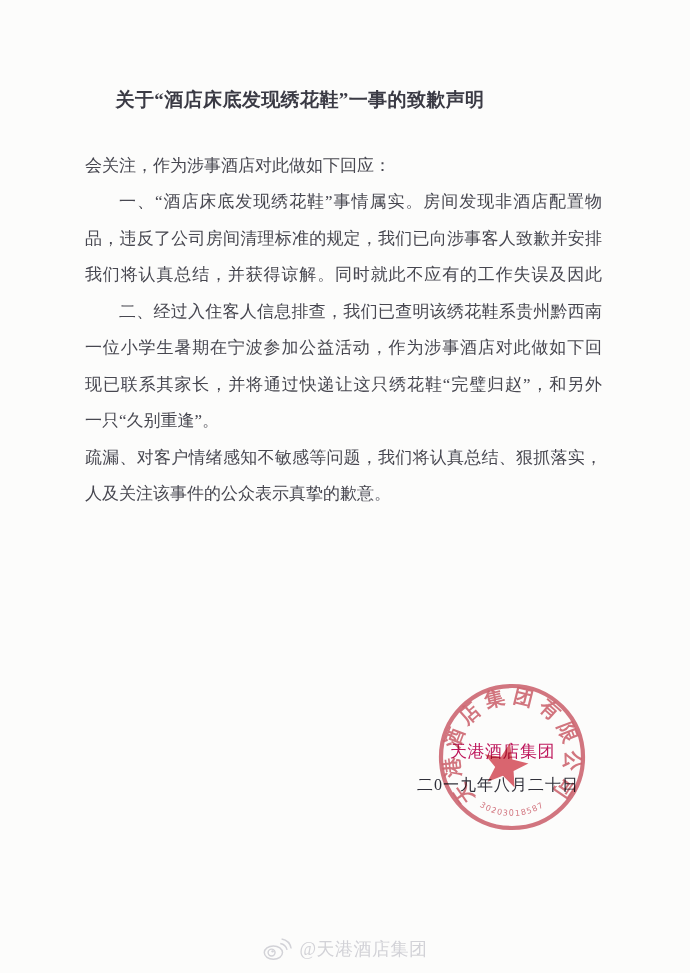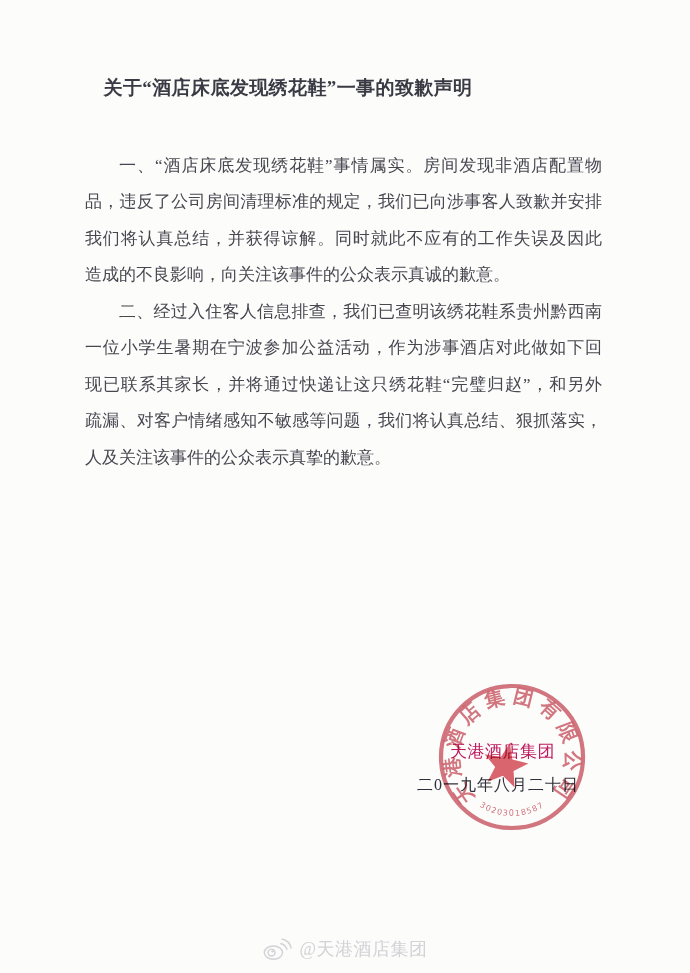--- a/index.html
+++ b/index.html
@@ -1,18 +1,18 @@
 <!DOCTYPE html>
 <html><head>
 <meta charset="utf-8">
 <style>
   html,body{margin:0;padding:0;}
   body{width:690px;height:973px;background:#fbfbfa;font-family:"Liberation Serif","DejaVu Serif",serif;}
   .page{position:relative;width:690px;height:973px;overflow:hidden;background:#fcfcfb;}
-  .title{position:absolute;top:71px;left:0;width:568px;margin:4px;text-align:center;
+  .title{position:absolute;top:71px;left:0;width:568px;margin:16px;text-align:center;
          font-size:19px;font-weight:bold;letter-spacing:0.4px;color:#3a3a44;}
   .doc-body{position:absolute;left:85px;top:148px;width:517px;color:#474750;font-size:17px;}
   .line{height:36.45px;line-height:36.45px;text-align:justify;text-align-last:justify;overflow:hidden;}
   .line.ind{text-indent:34px;}
   .line.end{text-align:left;text-align-last:left;}
   .signature{position:absolute;left:450px;top:740px;font-size:17px;letter-spacing:0.5px;color:#be185d;z-index:2;}
   .date{position:absolute;left:417px;top:775px;font-size:16px;letter-spacing:1px;color:#30303a;z-index:2;}
   .seal{position:absolute;left:437px;top:682px;z-index:3;mix-blend-mode:multiply;opacity:0.92;}
   .seal-ring{stroke:#c9505e;stroke-width:4.2;fill:none;stroke-opacity:0.85;}
   .seal-arc-text{fill:#cc5a66;fill-opacity:0.9;font-size:20px;font-weight:bold;letter-spacing:6px;
@@ -26,27 +26,28 @@
   .wb-icon .dot{fill:#d2d2d7;stroke:none;}
 </style>
 </head>
 <body>
 
 <div class="page">
 
   <h1 class="title">关于“酒店床底发现绣花鞋”一事的致歉声明</h1>
 
   <div class="doc-body">
+    <div class="line end">会关注，作为涉事酒店对此做如下回应：</div>
     <div class="line ind">一、“酒店床底发现绣花鞋”事情属实。房间发现非酒店配置物</div>
     <div class="line">品，违反了公司房间清理标准的规定，我们已向涉事客人致歉并安排</div>
     <div class="line">我们将认真总结，并获得谅解。同时就此不应有的工作失误及因此</div>
-    <div class="line end">造成的不良影响，向关注该事件的公众表示真诚的歉意。</div>
     <div class="line ind">二、经过入住客人信息排查，我们已查明该绣花鞋系贵州黔西南</div>
     <div class="line">一位小学生暑期在宁波参加公益活动，作为涉事酒店对此做如下回应。</div>
     <div class="line">现已联系其家长，并将通过快递让这只绣花鞋“完璧归赵”，和另外</div>
+    <div class="line end">一只“久别重逢”。</div>
     <div class="line">疏漏、对客户情绪感知不敏感等问题，我们将认真总结、狠抓落实，</div>
 
     <div class="line end">人及关注该事件的公众表示真挚的歉意。</div>
   </div>
 
   <div class="signature">天港酒店集团</div>
   <div class="date">二0一九年八月二十日</div>
 
   <svg class="seal" width="150" height="150" viewBox="0 0 150 150">
     <defs>

